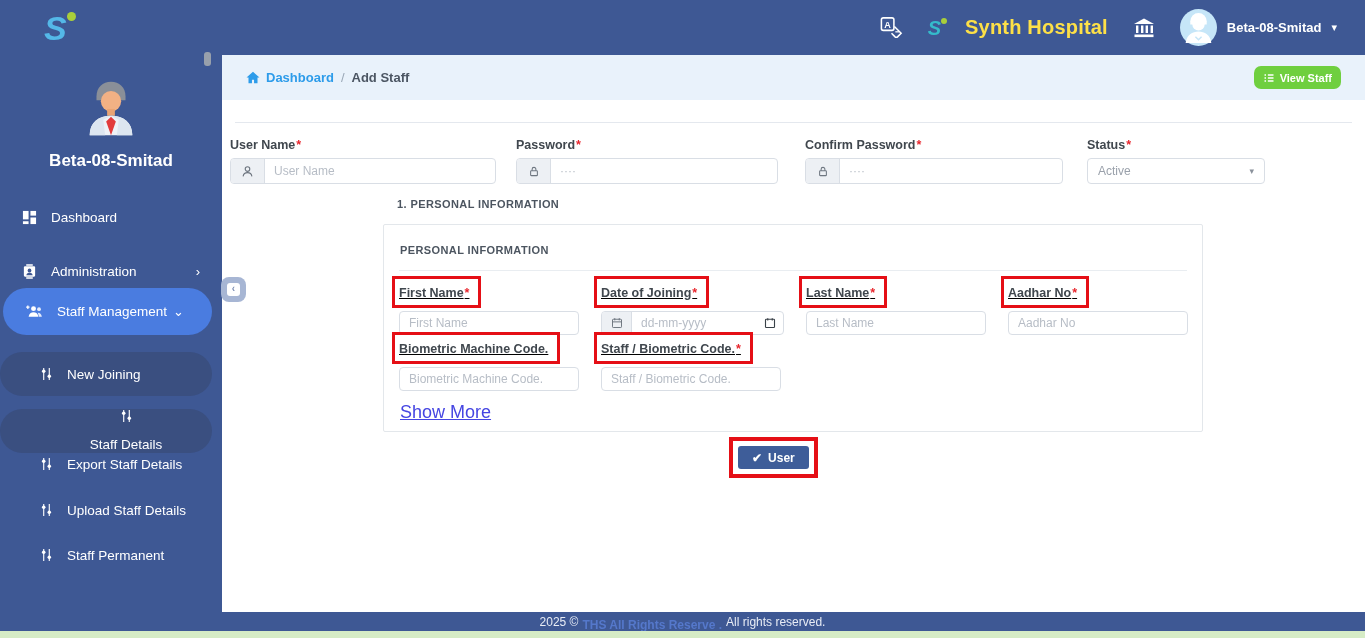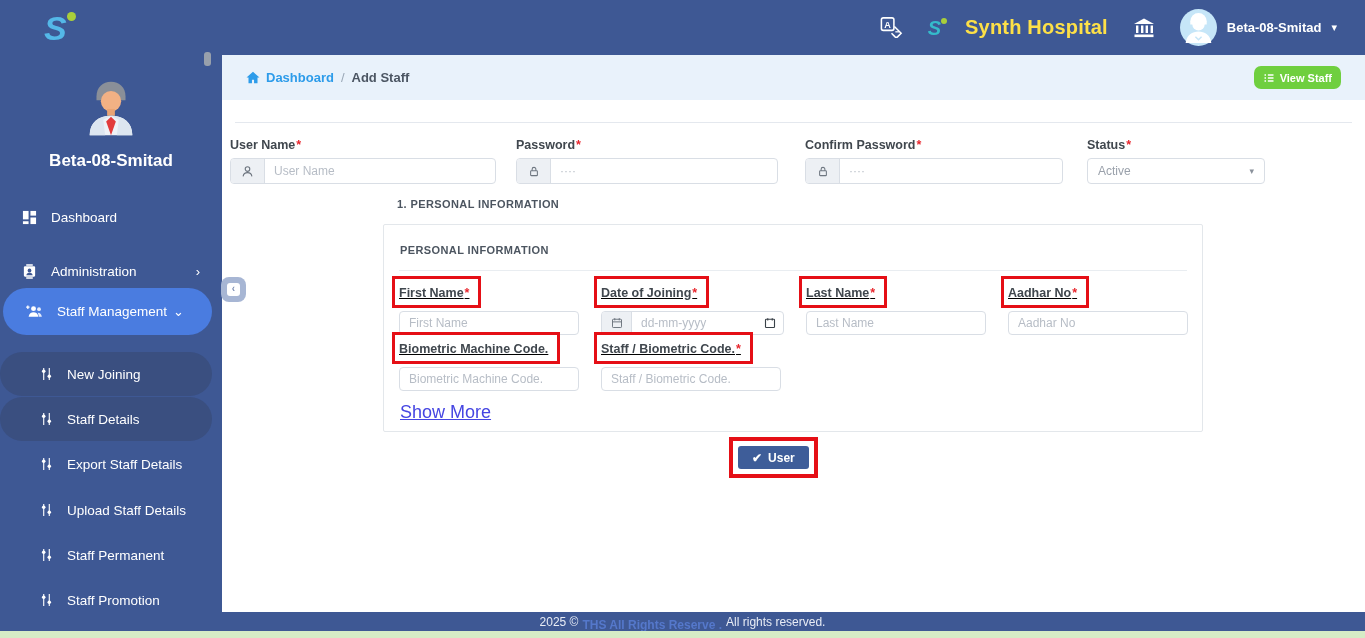--- a/index.html
+++ b/index.html
@@ -219,21 +219,21 @@
       <span style="display:flex;">
         <svg width="13" height="14" viewBox="0 0 14 15">
           <path d="M4 1v13M10 1v13" stroke="#fff" stroke-width="1.2"></path>
           <circle cx="4" cy="4.5" r="1.9" fill="#fff"></circle>
             <circle cx="10" cy="10" r="1.9" fill="#fff"></circle>
         </svg>
       </span>
       <span>New Joining</span>
     </div>
 
-    <div class="nav-item pill-dark" style="top:342px;">
+    <div class="nav-item pill-dark" style="top:354px;flex-direction:column;">
       <span style="display:flex;">
         <svg width="13" height="14" viewBox="0 0 14 15">
           <path d="M4 1v13M10 1v13" stroke="#fff" stroke-width="1.2"></path>
           <circle cx="4" cy="4.5" r="1.9" fill="#fff"></circle>
             <circle cx="10" cy="10" r="1.9" fill="#fff"></circle>
         </svg>
       </span>
       <span>Staff Details</span>
     </div>
 
@@ -263,30 +263,20 @@
       <span style="display:flex;">
         <svg width="13" height="14" viewBox="0 0 14 15">
           <path d="M4 1v13M10 1v13" stroke="#fff" stroke-width="1.2"></path>
           <circle cx="4" cy="4.5" r="1.9" fill="#fff"></circle>
             <circle cx="10" cy="10" r="1.9" fill="#fff"></circle>
         </svg>
       </span>
       <span>Staff Permanent</span>
     </div>
 
-    <div class="nav-item sub-plain" style="top:531px;">
-      <span style="display:flex;">
-        <svg width="13" height="14" viewBox="0 0 14 15">
-          <path d="M4 1v13M10 1v13" stroke="#fff" stroke-width="1.2"></path>
-          <circle cx="4" cy="4.5" r="1.9" fill="#fff"></circle>
-            <circle cx="10" cy="10" r="1.9" fill="#fff"></circle>
-        </svg>
-      </span>
-      <span>Staff Promotion</span>
-    </div>
   </aside>
 
   <div class="scroll-thumb"></div>
   <div class="collapse-btn">
     <span class="inner">‹</span>
   </div>
 
   <div class="main">
     <div class="crumb-bar">
       <div class="crumb">

